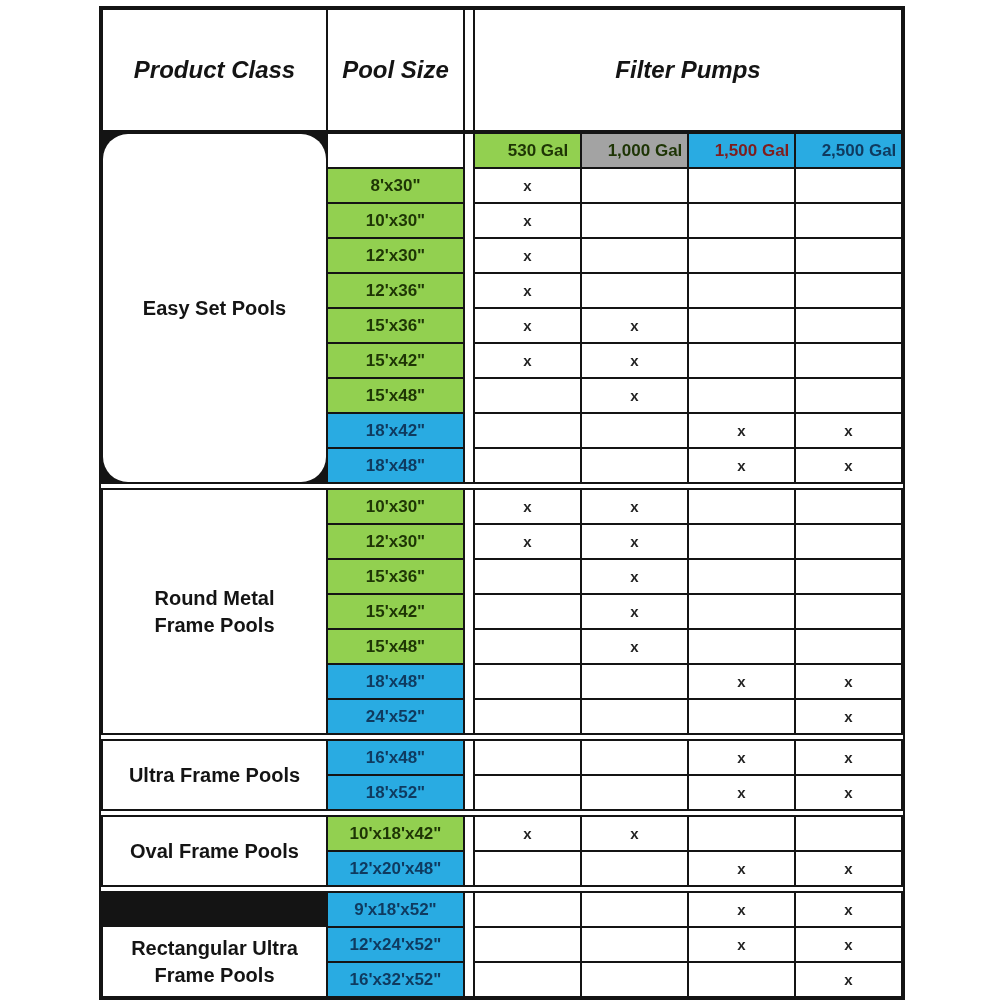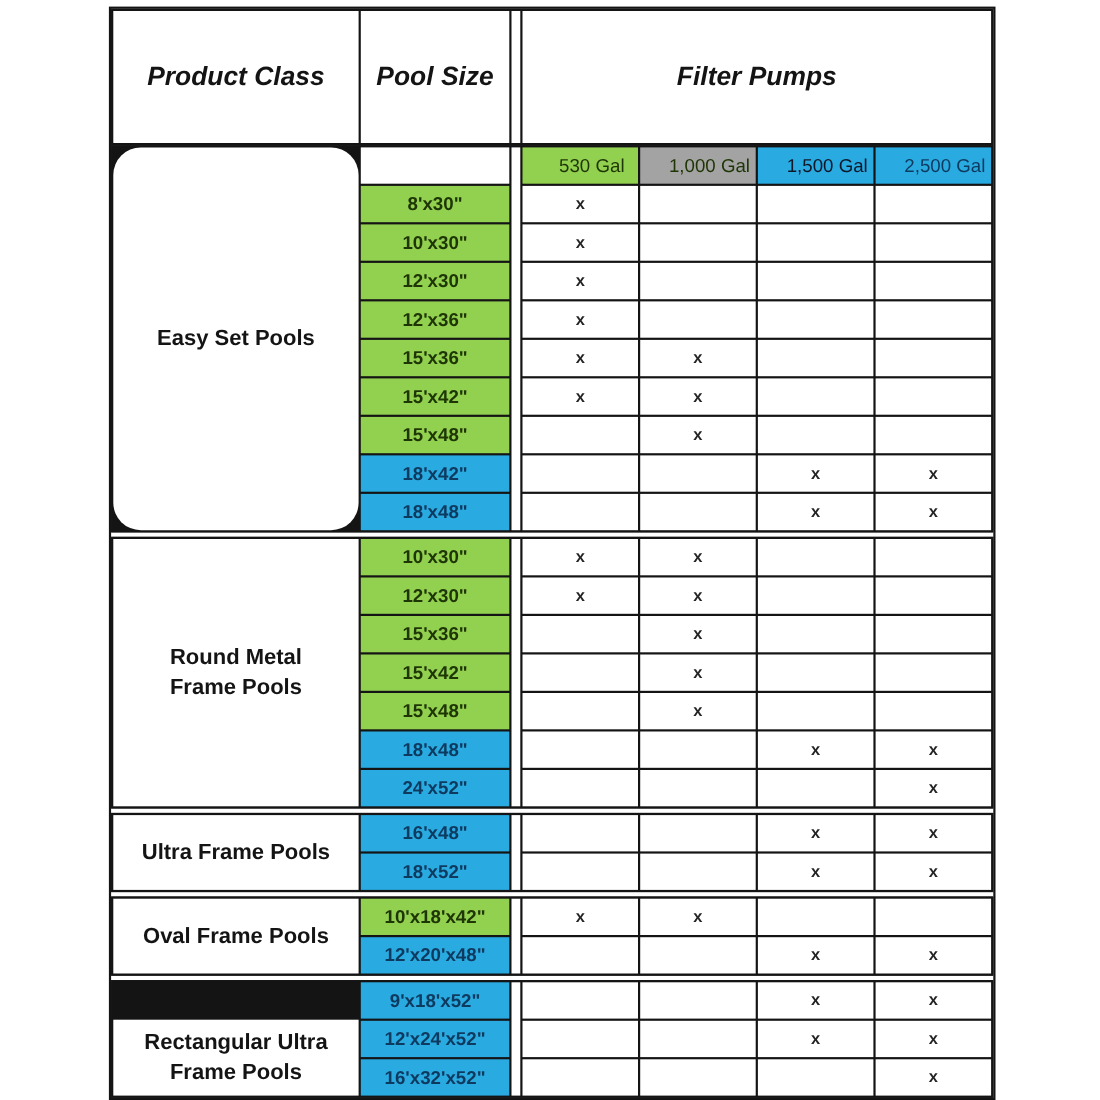--- a/index.html
+++ b/index.html
@@ -17,21 +17,21 @@
   .hdr { grid-template-rows:120px;font-style:italic; }
   .section { grid-auto-rows:33px; margin-top:4px; }
   .section.first { margin-top:0; }
   .cell {
     background:#ffffff; display:flex; align-items:center; justify-content:center;
     overflow:hidden;
   }
   .pc-hdr, .ps-hdr, .fp-hdr { font-weight:bold; font-size:24px; color:#141414; }
   .fp-hdr { grid-column:4 / span 4; }
   .hdr .spacer { grid-column:3; }
-  .gal-cell { font-weight:normal; font-size:17px;padding-left:21px; }
+  .gal-cell { font-weight:bold; font-size:17px;padding-left:21px; }
   .size-cell { font-weight:bold; font-size:17px; }
   .mark-cell { font-weight:bold; font-size:15px; color:#242424; }
   .pc-cell {
     font-weight:bold; font-size:20px; color:#141414;
     white-space:pre-line; text-align:center; line-height:1.35;
   }
 </style>
 </head>
 <body>
 
@@ -43,21 +43,21 @@
       <div class="cell spacer"></div>
       <div class="cell fp-hdr">Filter Pumps</div>
     </div>
     <div id="sections">
         <div class="block section first">
           <div class="cell pc-cell" style="grid-area: 1 / 1 / span 10; border-radius: 25px;">Easy Set Pools</div>
           <div class="cell spacer" style="grid-area: 1 / 3 / span 10;"></div>
           <div class="cell" style="grid-area: 1 / 2;"></div>
           <div class="cell gal-cell" style="grid-area: 1 / 4; background: rgb(146, 208, 80); color: rgb(30, 53, 5);">530 Gal</div>
           <div class="cell gal-cell" style="grid-area: 1 / 5; background: #a3a3a3; color: rgb(30, 53, 5);">1,000 Gal</div>
-          <div class="cell gal-cell" style="grid-area: 1 / 6; background: rgb(41, 171, 226); color: #0f172a;">1,500 Gal</div>
+          <div class="cell gal-cell" style="grid-area: 1 / 6; background: rgb(41, 171, 226); color: #7f1d1d;">1,500 Gal</div>
           <div class="cell gal-cell" style="grid-area: 1 / 7; background: rgb(41, 171, 226); color: rgb(15, 58, 95);">2,500 Gal</div>
           <div class="cell size-cell" style="grid-area: 2 / 2; background: rgb(146, 208, 80); color: rgb(30, 53, 5);">8'x30"</div>
           <div class="cell mark-cell" style="grid-area: 2 / 4;">x</div>
           <div class="cell mark-cell" style="grid-area: 2 / 5;"></div>
           <div class="cell mark-cell" style="grid-area: 2 / 6;"></div>
           <div class="cell mark-cell" style="grid-area: 2 / 7;"></div>
           <div class="cell size-cell" style="grid-area: 3 / 2; background: rgb(146, 208, 80); color: rgb(30, 53, 5);">10'x30"</div>
           <div class="cell mark-cell" style="grid-area: 3 / 4;">x</div>
           <div class="cell mark-cell" style="grid-area: 3 / 5;"></div>
           <div class="cell mark-cell" style="grid-area: 3 / 6;"></div>

